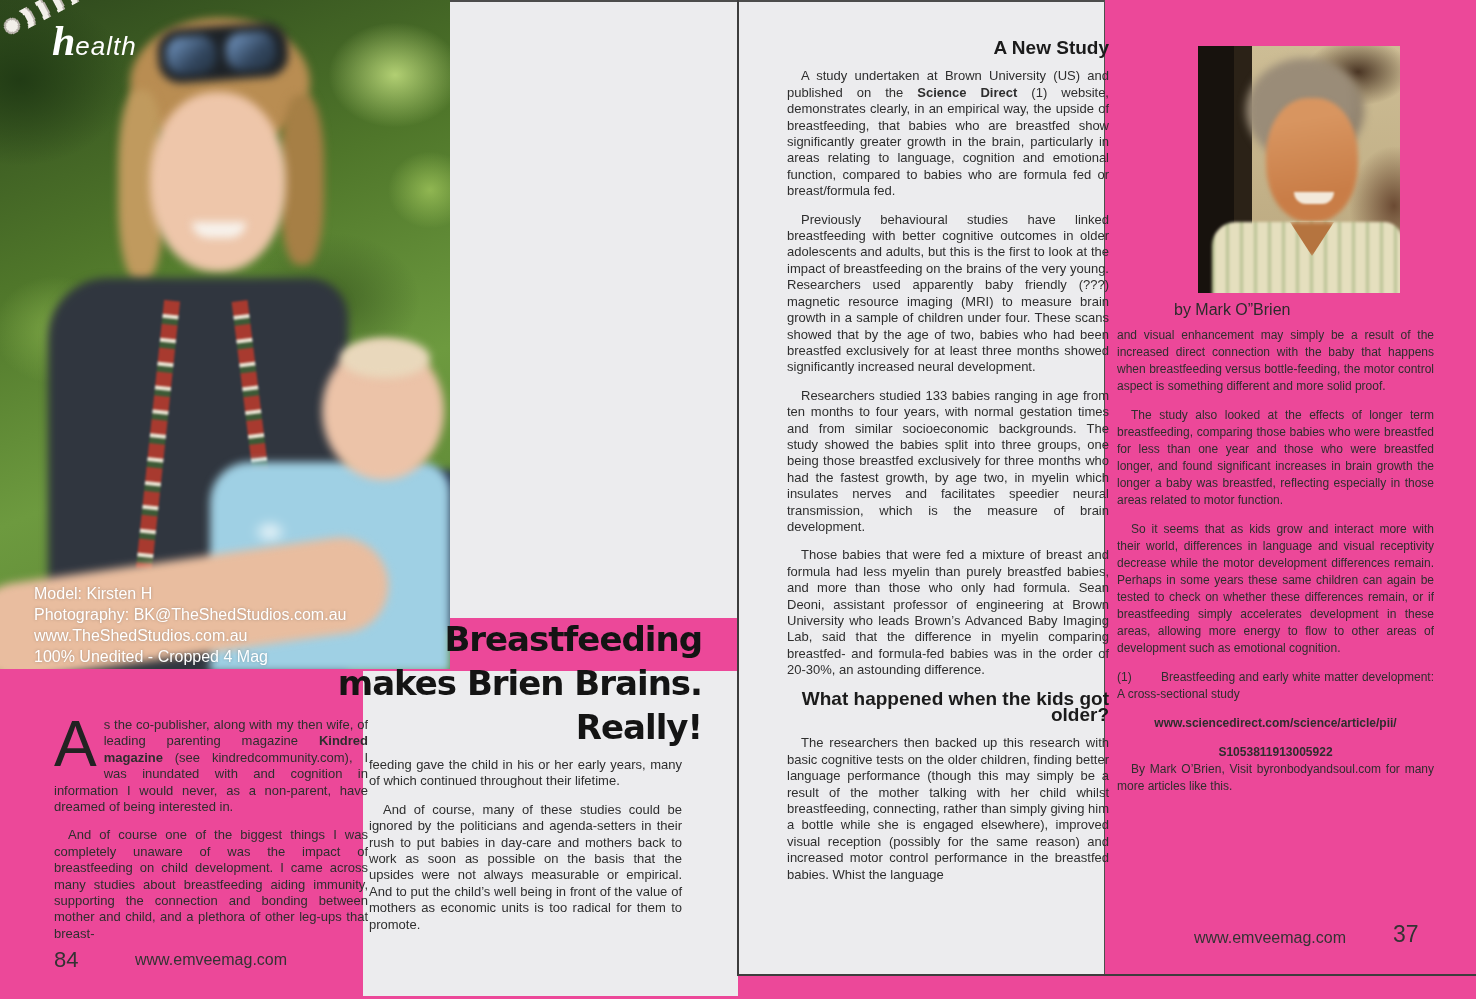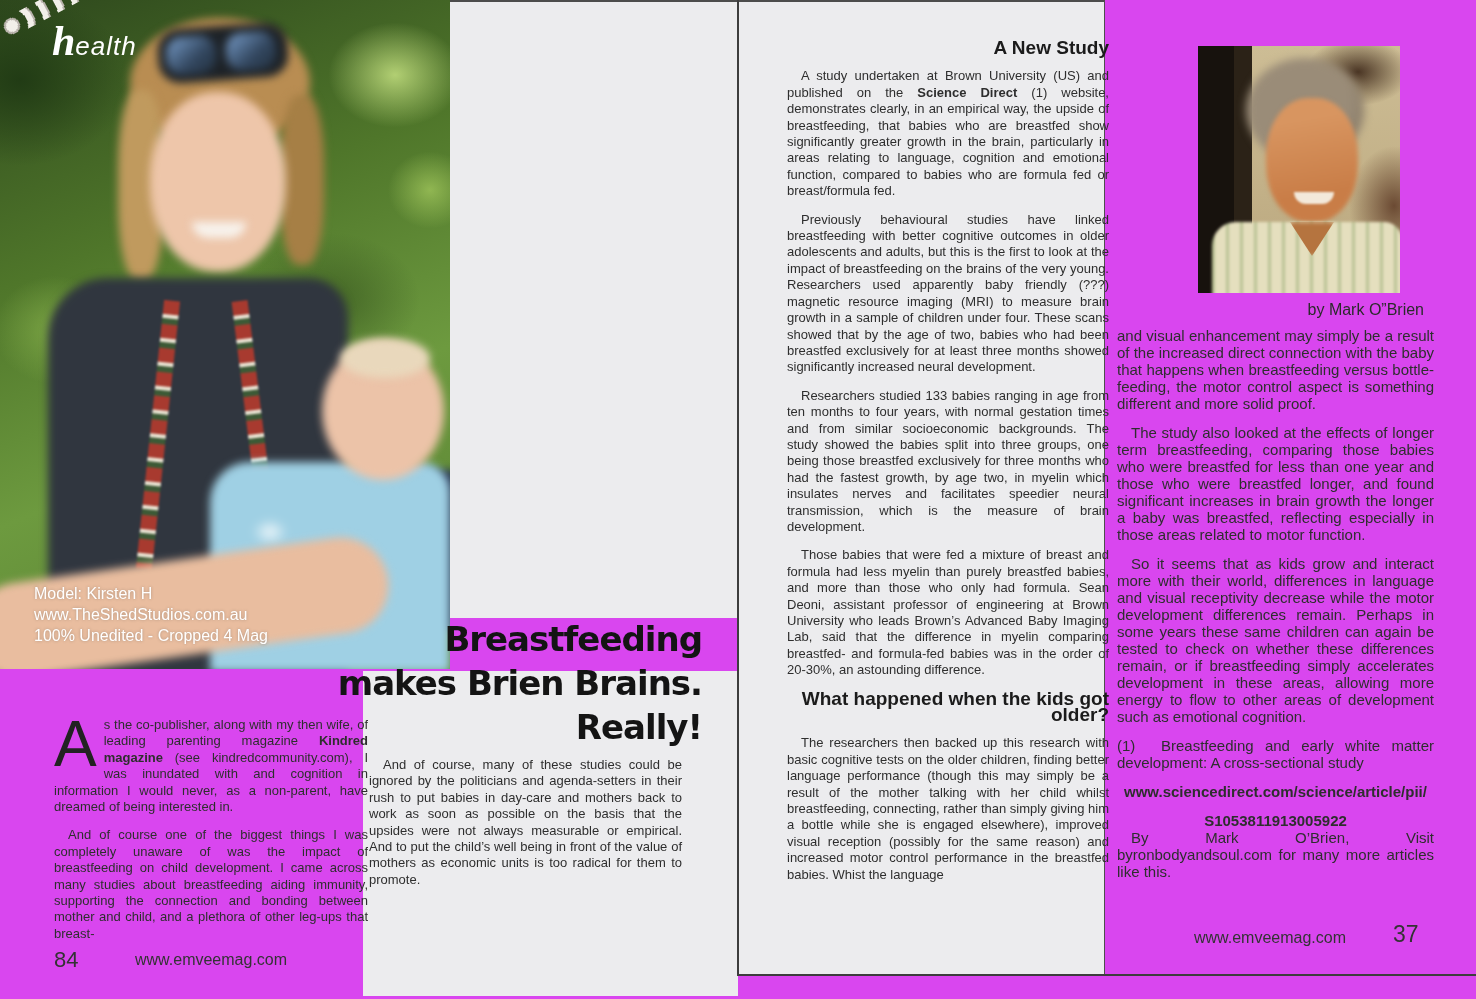--- a/index.html
+++ b/index.html
@@ -1,16 +1,16 @@
 <!DOCTYPE html>
 <html><head>
 <meta charset="utf-8">
 <style>
   html,body{margin:0;padding:0;background:#ffffff;}
-  #spread{position:relative;width:1476px;height:999px;background:#d946ef;overflow:hidden;
+  #spread{position:relative;width:1476px;height:999px;background:#ec4899;overflow:hidden;
           font-family:"Liberation Sans",sans-serif;color:#2e2e2e;}
   #spread *{box-sizing:border-box;}
 
   
   .gray{background:#ececee;}
   .gray-a{position:absolute;left:450px;top:0;width:288px;height:618px;}
   .gray-b{position:absolute;left:363px;top:671px;width:375px;height:325px;}
   .top-line{position:absolute;left:450px;top:0;width:654px;height:2px;background:#4c4c4c;}
   .gutter-line{position:absolute;left:737px;top:0;width:2px;height:975px;background:#3d3d3d;}
   .panel-right{position:absolute;left:739px;top:0;width:366px;height:975px;background:#ececee;
@@ -75,41 +75,41 @@
   .b{font-weight:700;}
   .h1t, .h2{font-weight:700;font-size:19px;color:#1b1b1b;text-align:right;text-indent:0;margin:0;}
   .h1t{margin-bottom:14px;}
 
   .col1{position:absolute;left:54px;top:717px;width:314px;height:238px;overflow:hidden;}
   .dropcap{float:left;font-size:64px;line-height:48px;font-weight:400;color:#222;margin:3px 7px 0 0;}
   .col2{position:absolute;left:369px;top:757px;width:313px;}
 
   .mid-col{position:absolute;left:787px;top:40px;width:322px;height:930px;overflow:hidden;}
   .right-col{position:absolute;left:1117px;top:327px;width:317px;height:600px;overflow:hidden;
-             font-size:15px;line-height:17px;}
+             font-size:12px;line-height:17px;}
 
   
   .author-photo{position:absolute;left:1198px;top:46px;width:202px;height:247px;overflow:hidden;
     background:
       linear-gradient(90deg,#17120d 0 36px,#2b2217 36px 54px,rgba(0,0,0,0) 54px),
       radial-gradient(70px 45px at 160px 26px, #4a3524, rgba(74,53,36,0) 75%),
       radial-gradient(60px 80px at 196px 160px, #6b4a33, rgba(107,74,51,0) 75%),
       linear-gradient(180deg,#cdbd95 0%,#c3b188 55%,#b8a67e 100%);}
   .author-photo .blob{position:absolute;}
   .a-hair{left:48px;top:12px;width:118px;height:104px;border-radius:50%;filter:blur(4px);
           background:radial-gradient(circle at 40% 40%, #9a8c78 0 60%, #756855 100%);}
   .a-face{left:68px;top:52px;width:92px;height:124px;border-radius:46%;filter:blur(2px);
           background:linear-gradient(170deg,#d89560 20%,#c97d47 75%);}
   .a-smile{left:96px;top:146px;width:40px;height:12px;border-radius:0 0 20px 20px;background:#f3e9da;filter:blur(1px);}
   .a-shirt{left:14px;top:176px;width:190px;height:74px;border-radius:24px 18px 0 0;filter:blur(1.5px);
            background:repeating-linear-gradient(90deg,rgba(150,170,115,.55) 0 3px,rgba(0,0,0,0) 3px 14px),#e5dfbe;}
   .a-collar{left:92px;top:176px;width:44px;height:34px;background:#b5743f;filter:blur(2px);
             clip-path:polygon(50% 100%,0 0,100% 0);}
 
-  .byline{position:absolute;left:1174px;top:301px;width:250px;text-align:right;
+  .byline{position:absolute;left:1174px;top:301px;width:250px;text-align:left;
           font-size:16px;color:#2b2b2b;}
 
   
   .ref-item{margin-top:12px;text-indent:0;}
   .ref-label{display:inline-block;width:44px;}
   .ref-url{margin-top:0;text-align:center;text-indent:0;font-weight:700;}
   .ref-closing{margin-top:0 !important;text-indent:14px;}
 
   
   .footer-left-num{position:absolute;left:54px;top:947px;font-size:22px;color:#333;}
@@ -149,36 +149,38 @@
     <div class="blob mother-arm"></div>
     <div class="beads"></div>
   </div>
 
   <div class="health">
     <span class="h">h</span><span class="rest">ealth</span>
   </div>
 
   <div class="photo-caption">
     <div>Model: Kirsten H</div>
+    <div>Photography: BK@TheShedStudios.com.au</div>
     <div>www.TheShedStudios.com.au</div>
     <div>100% Unedited - Cropped 4 Mag</div>
   </div>
 
   <div class="headline">
     <div>Breastfeeding</div>
     <div>makes Brien Brains.</div>
     <div>Really!</div>
   </div>
 
   <div class="col1 bodytext">
     <p><span class="dropcap">A</span><span>s the co-publisher, along with my then wife, of leading parenting magazine </span><span class="b">Kindred magazine</span><span> (see kindredcommunity.com), I was inundated with and cognition in information I would never, as a non-parent, have dreamed of being interested in.</span></p>
     <p class="indent">And of course one of the biggest things I was completely unaware of was the impact of breastfeeding on child development. I came across many studies about breastfeeding aiding immunity, supporting the connection and bonding between mother and child, and a plethora of other leg-ups that breast-</p>
   </div>
 
   <div class="col2 bodytext">
+    <p>feeding gave the child in his or her early years, many of which continued throughout their lifetime.</p>
     <p class="indent">And of course, many of these studies could be ignored by the politicians and agenda-setters in their rush to put babies in day-care and mothers back to work as soon as possible on the basis that the upsides were not always measurable or empirical. And to put the child’s well being in front of the value of mothers as economic units is too radical for them to promote.</p>
   </div>
 
   <div class="footer-left-num">84</div>
   <div class="footer-left-site">www.emveemag.com</div>
 
   <div class="mid-col bodytext">
     <p class="h1t">A New Study</p>
     <p class="indent"><span>A study undertaken at Brown University (US) and published on the </span><span class="b">Science Direct</span><span> (1) website, demonstrates clearly, in an empirical way, the upside of breastfeeding, that babies who are breastfed show significantly greater growth in the brain, particularly in areas relating to language, cognition and emotional function, compared to babies who are formula fed or breast/formula fed.</span></p>
     <p class="indent">Previously behavioural studies have linked breastfeeding with better cognitive outcomes in older adolescents and adults, but this is the first to look at the impact of breastfeeding on the brains of the very young. Researchers used apparently baby friendly (???) magnetic resource imaging (MRI) to measure brain growth in a sample of children under four. These scans showed that by the age of two, babies who had been breastfed exclusively for at least three months showed significantly increased neural development.</p>

